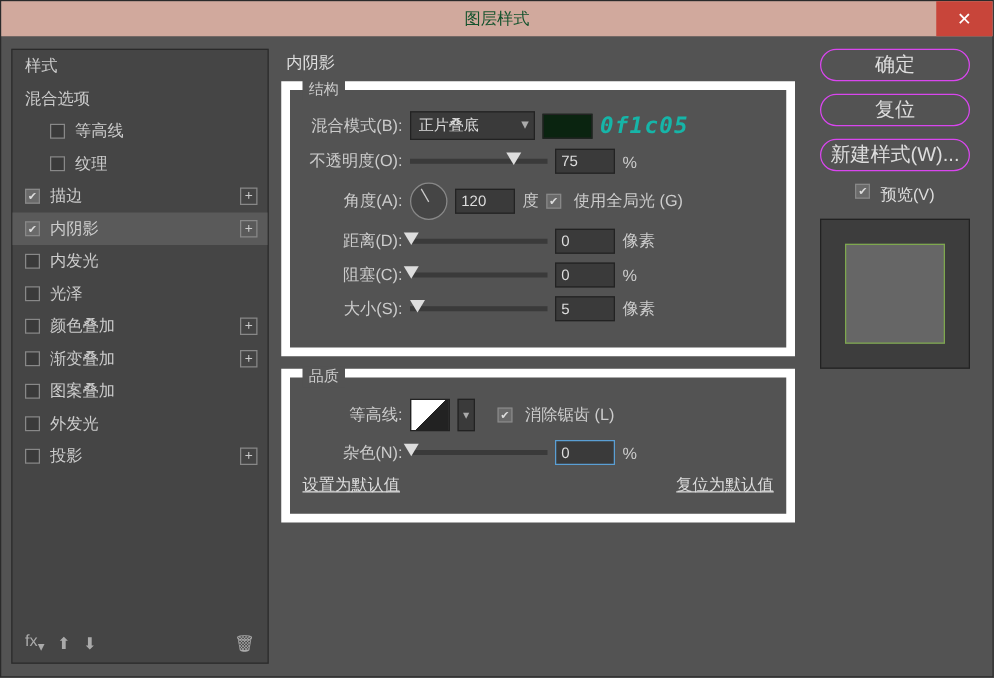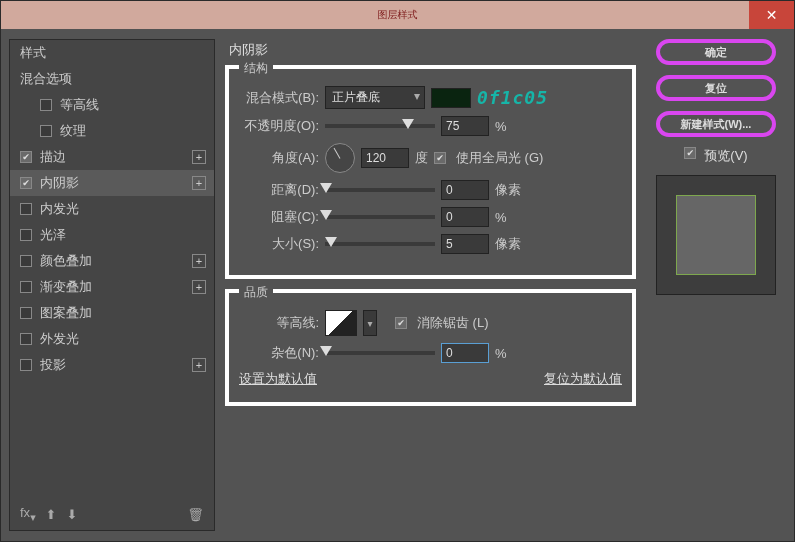--- a/index.html
+++ b/index.html
@@ -1,58 +1,58 @@
 <!DOCTYPE html>
 <html><head>
 <meta charset="utf-8">
 <style>
 * { box-sizing: border-box; margin: 0; padding: 0; font-family: "Microsoft YaHei", sans-serif; }
 body { background: #535353; width: 795px; height: 542px; overflow: hidden; }
 .window { width: 795px; height: 542px; background: #535353; border: 1px solid #2a2a2a; }
 .titlebar { height: 28px; background: #d1a99d; display: flex; align-items: center; position: relative; }
-.titlebar-title { position: absolute; left: 50%; transform: translateX(-50%); font-size: 10px; color: #7f1d1d; }
+.titlebar-title { position: absolute; left: 50%; transform: translateX(-50%); font-size: 13px; color: #14532d; }
 .close-btn { position: absolute; right: 0; top: 0; width: 45px; height: 28px; background: #c8453a; color: #fff; display: flex; align-items: center; justify-content: center; font-size: 14px; cursor: pointer; }
 .content { display: flex; padding: 10px 8px; gap: 10px; height: calc(100% - 28px); }
 .sidebar { width: 206px; background: #454545; border: 1px solid #2a2a2a; padding: 0 0; position: relative; }
 .sidebar-header { padding: 4px 10px; color: #ccc; font-size: 13px; }
 .sidebar-item { display: flex; align-items: center; padding: 4px 10px; color: #ccc; font-size: 13px; cursor: pointer; position: relative; }
 .sidebar-item.indent { padding-left: 30px; }
 .sidebar-item .chk { width: 12px; height: 12px; border: 1px solid #888; margin-right: 8px; display: inline-flex; align-items: center; justify-content: center; font-size: 9px; background: #3a3a3a; }
 .sidebar-item .chk.checked { background: #6a6a6a; }
 .sidebar-item .chk.checked::after { content: "✔"; color: #ddd; font-size: 9px; }
 .sidebar-item.selected { background: #5a5a5a; }
 .sidebar-item .plus { position: absolute; right: 8px; width: 14px; height: 14px; border: 1px solid #888; display: flex; align-items: center; justify-content: center; font-size: 11px; color: #ccc; }
 .sidebar-footer { position: absolute; bottom: 6px; left: 0; right: 0; display: flex; align-items: center; padding: 0 10px; gap: 10px; color: #aaa; font-size: 13px; }
 .sidebar-footer .spacer { flex: 1; }
 .sidebar-footer .icon { cursor: pointer; }
 .main { flex: 1; display: flex; gap: 10px; }
 .panel { flex: 1; position: relative; }
 .panel-title { color: #ddd; font-size: 13px; padding: 2px 0 6px 4px; }
-.fieldset { border: 4px solid #ffffff; padding: 10px 10px 14px 10px; margin-bottom: 10px; position: relative; }
+.fieldset { border: 7px solid #ffffff; padding: 10px 10px 14px 10px; margin-bottom: 10px; position: relative; }
 .fieldset .legend { position: absolute; top: -9px; left: 10px; background: #535353; padding: 0 5px; color: #ccc; font-size: 12px; }
 .row { display: flex; align-items: center; margin: 7px 0; font-size: 13px; color: #ccc; gap: 6px; }
 .row .lbl { width: 80px; text-align: right; }
 .select { background: #3a3a3a; border: 1px solid #222; color: #ddd; padding: 2px 20px 2px 6px; font-size: 12px; width: 100px; position: relative; cursor: pointer; }
 .select::after { content: "▾"; position: absolute; right: 4px; color: #aaa; }
 .swatch { width: 40px; height: 20px; background: #0a2410; border: 1px solid #222; cursor: pointer; }
 .hexcode { color: #16b5a8; font-family: monospace; font-size: 18px; font-weight: bold; letter-spacing: 1px; font-style: italic; }
 .slider-track { height: 4px; background: #3a3a3a; position: relative; flex: 1; max-width: 110px; }
 .slider-thumb { position: absolute; top: -5px; width: 0; height: 0; border-left: 6px solid transparent; border-right: 6px solid transparent; border-top: 10px solid #ddd; cursor: pointer; }
 .num-input { width: 48px; background: #3a3a3a; border: 1px solid #222; color: #ddd; padding: 2px 4px; font-size: 12px; text-align: left; }
 .num-input.focus { border: 1px solid #5a9fd4; }
 .dial { width: 30px; height: 30px; border: 1px solid #888; border-radius: 50%; position: relative; background: #454545; cursor: pointer; }
 .dial::after { content: ""; position: absolute; width: 12px; height: 1px; background: #ccc; top: 50%; left: 50%; transform-origin: left center; transform: rotate(-120deg); }
 .chk2 { width: 12px; height: 12px; border: 1px solid #888; display: inline-flex; align-items: center; justify-content: center; background: #6a6a6a; margin-right: 4px; }
 .chk2.checked::after { content: "✔"; color: #ddd; font-size: 9px; }
 .contour-swatch { width: 32px; height: 26px; background: linear-gradient(135deg, #fff 50%, #222 50%); border: 1px solid #222; cursor: pointer; }
 .contour-dd { width: 14px; height: 26px; background: #3a3a3a; border: 1px solid #222; display: flex; align-items: center; justify-content: center; color: #aaa; font-size: 10px; cursor: pointer; }
 .btns-row { display: flex; gap: 20px; justify-content: space-between; margin-top: 6px; }
 .link-btn { color: #ddd; font-size: 13px; cursor: pointer; text-decoration: underline; }
 .rightcol { width: 140px; display: flex; flex-direction: column; gap: 10px; align-items: center; }
-.pill-btn { width: 120px; height: 26px; border: 4px solid #d946ef; border-radius: 13px; background: #535353; color: #ddd; font-size: 11px; display: flex; align-items: center; justify-content: center; cursor: pointer; font-weight: bold; }
+.pill-btn { width: 120px; height: 26px; border: 1px solid #d946ef; border-radius: 13px; background: #535353; color: #ddd; font-size: 16px; display: flex; align-items: center; justify-content: center; cursor: pointer; }
 .preview-chk { display: flex; color: #ddd; font-size: 13px; gap: 4px; }
 .preview-box { width: 120px; height: 120px; background: #3d3d3d; border: 1px solid #222; display: flex; align-items: center; justify-content: center; }
 .preview-inner { width: 80px; height: 80px; background: #666; border: 1px solid #7ea84e; }
 </style>
 </head>
 <body>
 
 <div class="window">
   <div class="titlebar">
     <span class="titlebar-title">图层样式</span>

